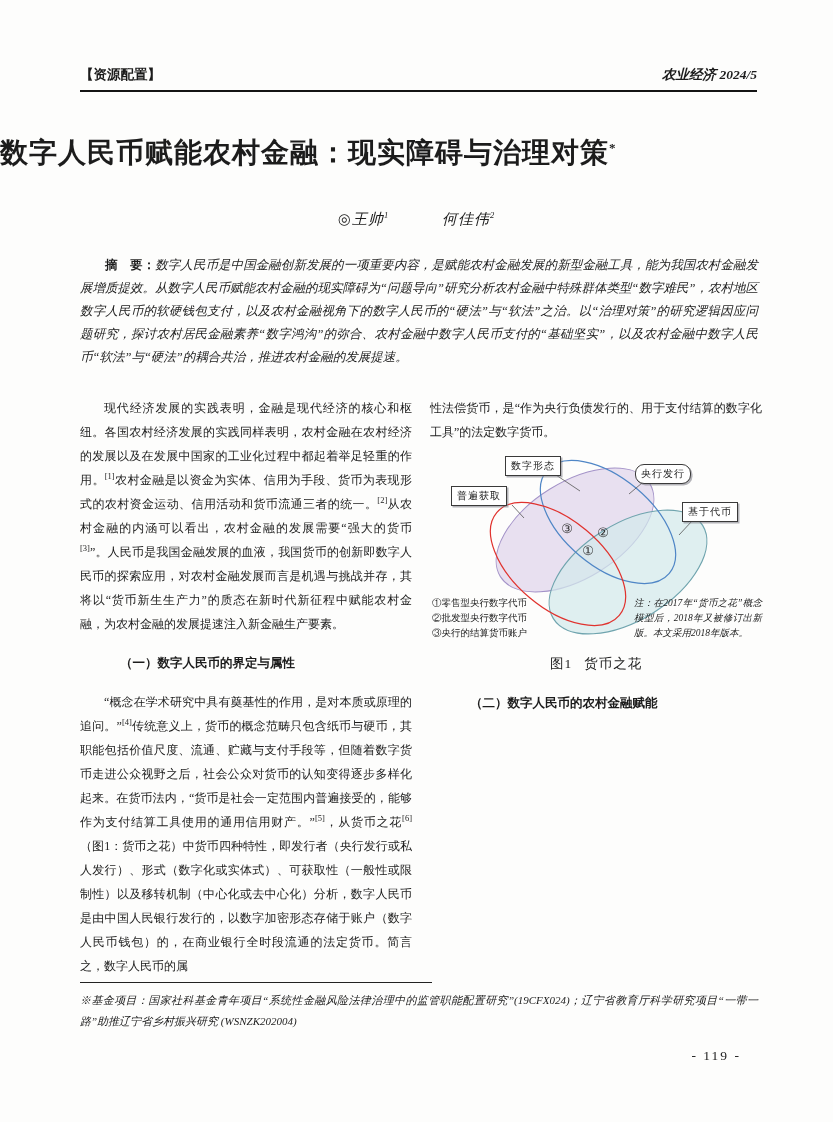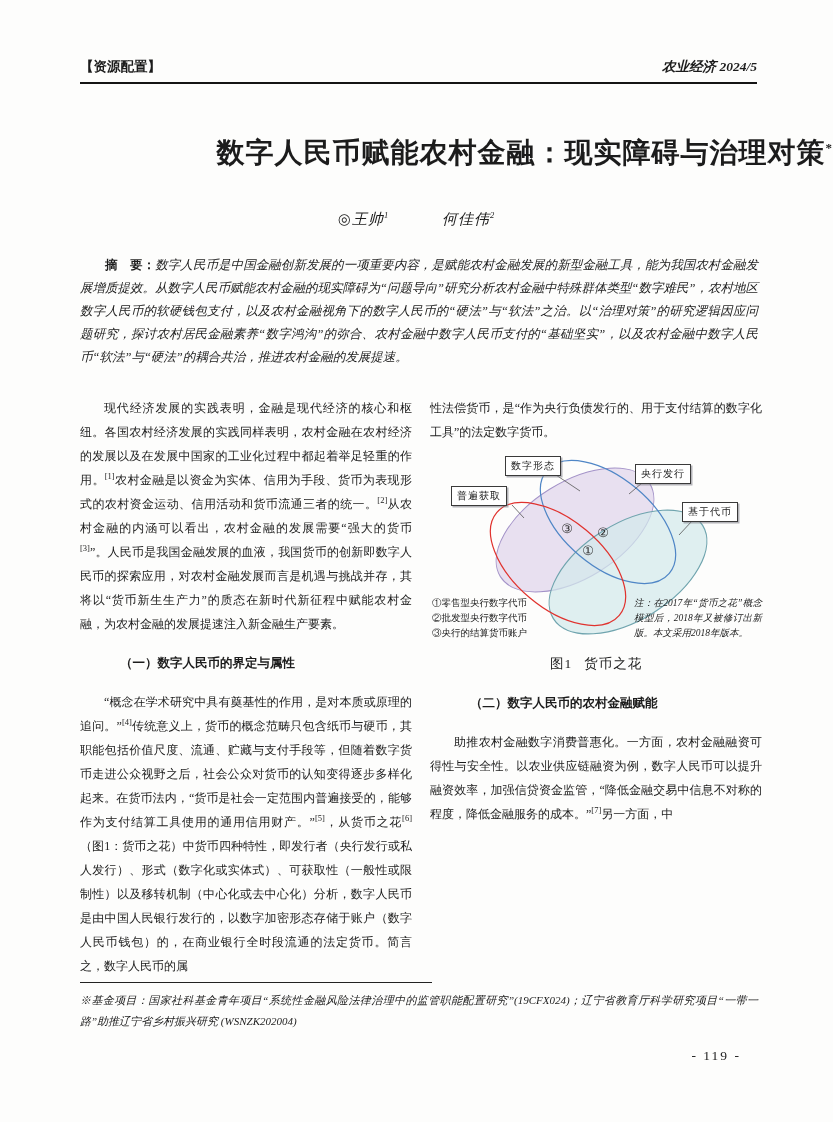--- a/index.html
+++ b/index.html
@@ -8,24 +8,24 @@
     background:#fdfdfc;color:#1c1c1c;
     font-family:"Liberation Serif","DejaVu Serif",serif;
   }
   sup{font-size:8.5px;line-height:0;vertical-align:super;}
   .header{
     position:absolute;top:58px;left:80px;right:76px;
     display:flex;justify-content:space-between;align-items:flex-end;
     font-size:13.5px;font-weight:bold;
     padding-bottom:6px;border-bottom:2.5px solid #141414;
   }
-  .header .journal{font-style:italic;}
+  .header .journal{font-style:italic;margin-top:8px;}
   .title{
     position:absolute;top:134px;left:0;width:100%;
-    text-align:right;font-size:28px;font-weight:bold;letter-spacing:1px;
+    text-align:left;font-size:28px;font-weight:bold;letter-spacing:1px;
   }
   .title sup{font-size:13px;}
   .authors{
     position:absolute;top:210px;left:0;width:100%;
     text-align:center;font-size:15px;font-style:italic;letter-spacing:1px;
   }
   .authors .author{margin:0 24px;}
   .abstract{
     position:absolute;top:254px;left:80px;width:678px;
     font-size:12.5px;line-height:23px;text-align:justify;font-style:italic;
@@ -113,36 +113,35 @@
         <ellipse cx="128" cy="114" rx="80" ry="44" transform="rotate(40 128 114)" fill="none" stroke-width="1.2" stroke="#e0322e"></ellipse>
         <line x1="126" y1="25" x2="150" y2="41" stroke="#555" stroke-width="0.8"></line>
         <line x1="212" y1="33" x2="199" y2="44" stroke="#555" stroke-width="0.8"></line>
         <line x1="82" y1="55" x2="94" y2="68" stroke="#555" stroke-width="0.8"></line>
         <line x1="262" y1="71" x2="249" y2="85" stroke="#555" stroke-width="0.8"></line>
         <text x="137" y="83" font-size="13" fill="#333" text-anchor="middle">③</text>
         <text x="173" y="87" font-size="13" fill="#333" text-anchor="middle">②</text>
         <text x="158" y="105" font-size="13" fill="#333" text-anchor="middle">①</text>
       </svg>
       <div class="figbox" style="left:75px;top:6px;">数字形态</div>
-      <div class="figbox" style="left:205px;top:14px;">央行发行</div>
+      <div class="figbox" style="left:205px;top:14px;border-radius:9px;">央行发行</div>
       <div class="figbox" style="left:21px;top:36px;">普遍获取</div>
       <div class="figbox" style="left:252px;top:52px;">基于代币</div>
       <div class="legend">
         <div>①零售型央行数字代币</div>
         <div>②批发型央行数字代币</div>
         <div>③央行的结算货币账户</div>
       </div>
       <div class="fignote">注：在2017年“货币之花”概念模型后，2018年又被修订出新版。本文采用2018年版本。</div>
     </div>
     <div class="fig-caption">
       <span class="cap-no">图1</span><span>货币之花</span>
     </div>
 
     <div class="sub-h">（二）数字人民币的农村金融赋能</div>
-    <p><span>助推农村金融数字消费普惠化。一方面，农村金融融资可得性与安全性。以农业供应链融资为例，数字人民币可以提升融资效率，加强信贷资金监管，“降低金融交易中信息不对称的程度，降低金融服务的成本。”</span><sup>[7]</sup><span>另一方面，中</span></p>
   </div>
 
 </div>
 
 <div class="footnote">
   <div class="fn-rule"></div>
   <div>※基金项目：国家社科基金青年项目“系统性金融风险法律治理中的监管职能配置研究”(19CFX024)；辽宁省教育厅科学研究项目“一带一路”助推辽宁省乡村振兴研究 (WSNZK202004)</div>
 </div>
 
 <div class="pagenum">- 119 -</div>

